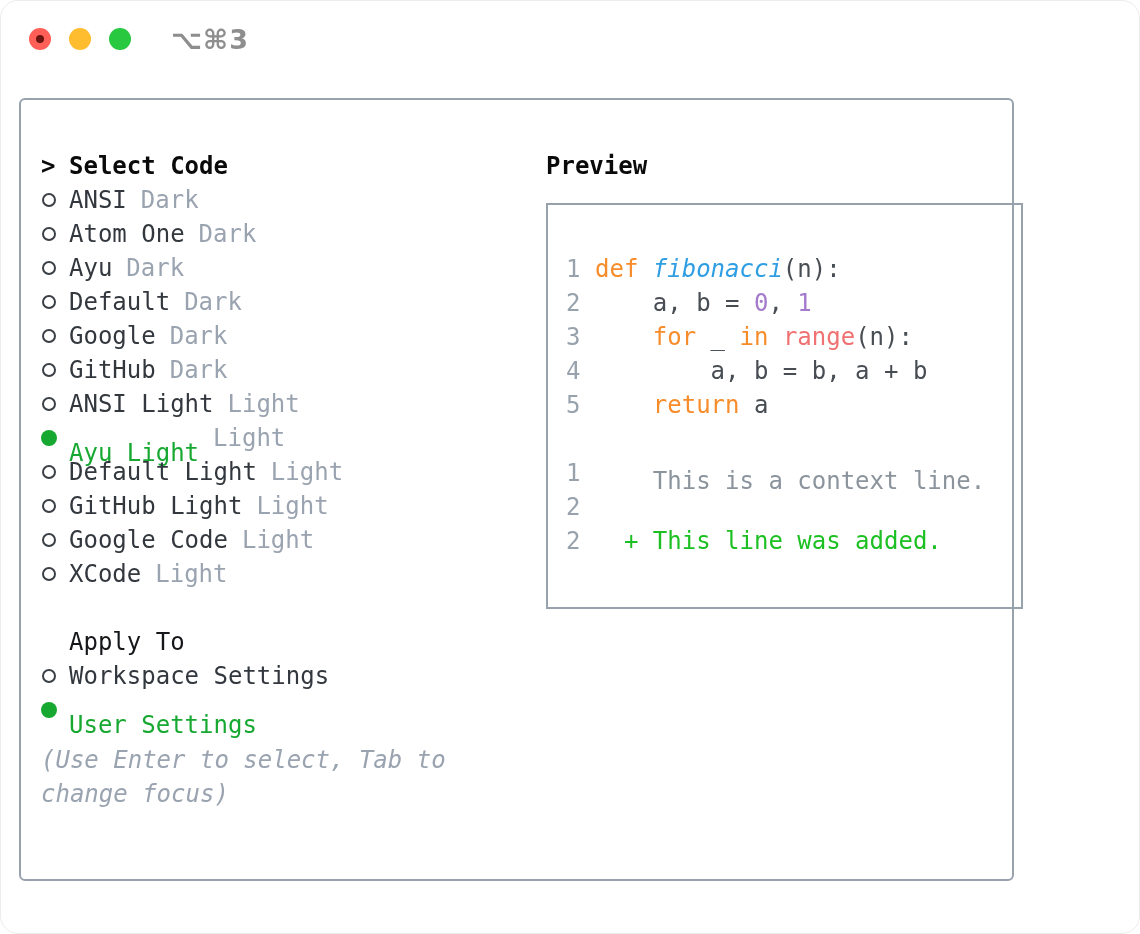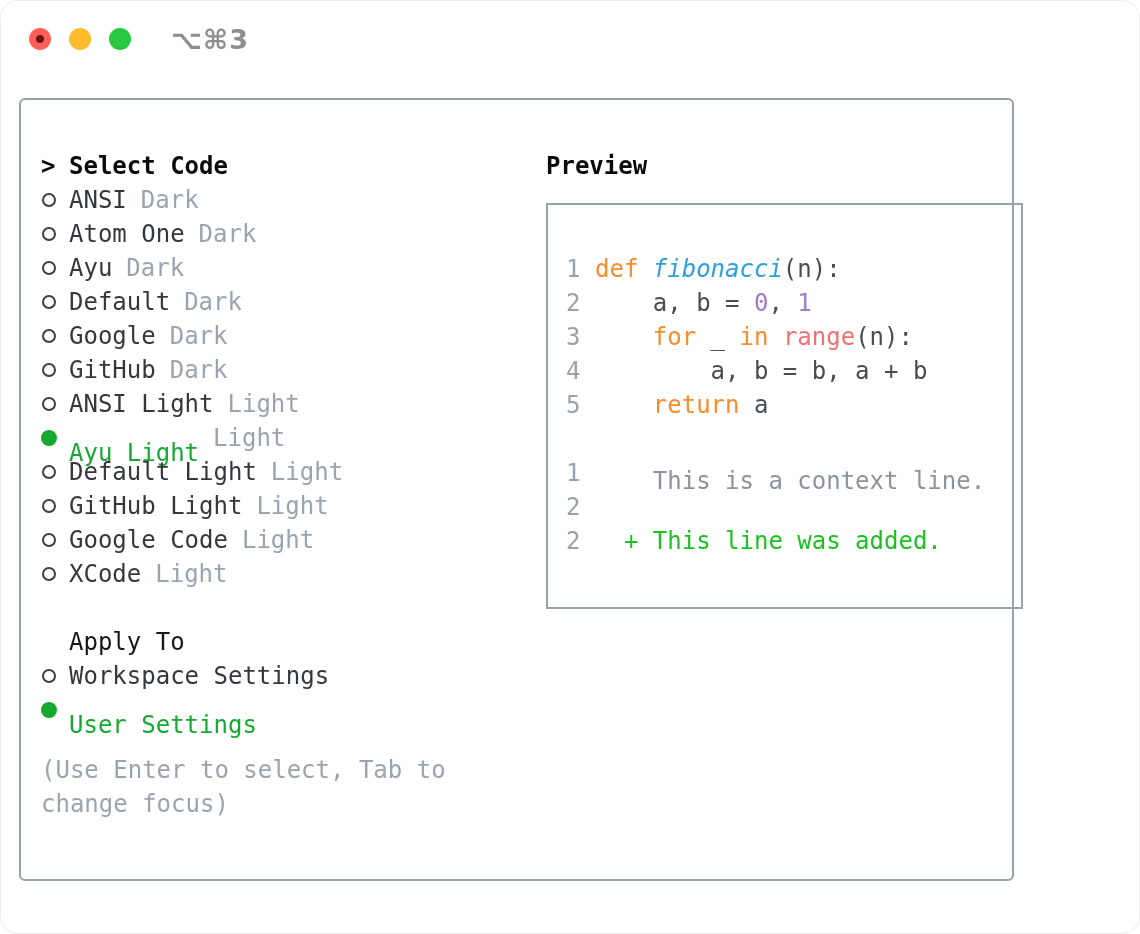--- a/index.html
+++ b/index.html
@@ -27,21 +27,21 @@
   .marker{width:28px;flex:none;display:flex;align-items:center;}
   .circle{width:14px;height:14px;border:2px solid #3a4046;border-radius:50%;box-sizing:border-box;margin-left:1px;}
   .circle.sel{width:16px;height:16px;border:none;background:var(--accent-green);margin-left:0;}
   .hdr{font-weight:bold;color:#0a0a0a;}
   .hdr .marker{font-weight:bold;color:#0a0a0a;}
   .item-name{color:var(--item-text);}
   .item-name.sel{color:var(--accent-green);margin-top:29px;}
   .item-tag{color:var(--tag-text);margin-left:14px;}
   .apply-hdr{color:#15171a;}
   .gap{height:34px;}
-  .hint{margin-top:26px;width:432px;color:var(--tag-text);font-size:24px;line-height:34px;}
+  .hint{margin-top:16px;width:432px;color:var(--tag-text);font-size:24px;line-height:34px;font-style:italic;}
   
   .right-col{position:absolute;left:482px;top:49px;padding-left:43px;}
   .preview-hdr{height:34px;display:flex;align-items:center;font-size:24px;font-weight:bold;color:#0a0a0a;}
   .preview-box{margin-top:20px;width:477px;height:406px;box-sizing:border-box;
                border:2px solid var(--panel-border);padding:47px 0 0 18px;overflow:hidden;}
   .code-row{display:flex;height:34px;font-size:24px;white-space:pre;align-items:center;}
   .lnum{width:29px;flex:none;color:var(--line-number);}
   .tk-keyword{color:var(--keyword);}
   .tk-function{color:var(--function);font-style:italic;}
   .tk-constant{color:var(--constant);}

